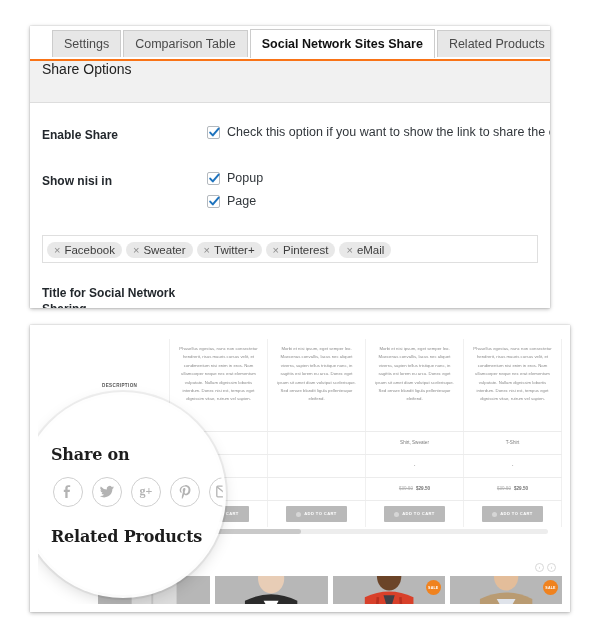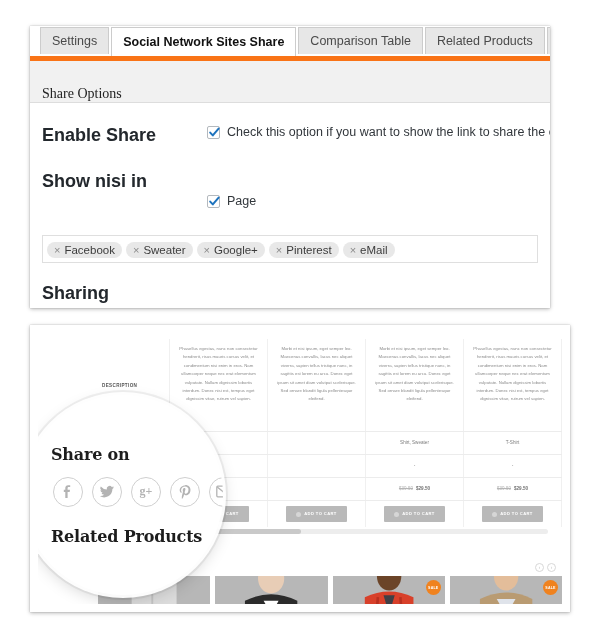--- a/index.html
+++ b/index.html
@@ -12,23 +12,23 @@
   
   .settings-panel{
     position:absolute;left:30px;top:26px;width:520px;height:282px;
     background:#ffffff;
     box-shadow:0 1px 4px rgba(0,0,0,.30), 0 0 1px rgba(0,0,0,.25);
     overflow:hidden;
   }
 
   .tabbar{
     position:relative;height:35px;background:#ffffff;
-    border-bottom:5px solid #f97316;
-    padding-left:10px;box-sizing:border-box;
-    display:flex;align-items:flex-start;
+    border-bottom:2px solid #f97316;
+    padding-left:22px;box-sizing:border-box;
+    display:flex;align-items:center;
   }
   .tab{
     height:27px;line-height:27px;
     padding:0 11px;margin-right:2px;
     background:#e7e7e7;
     border:1px solid #cccccc;border-bottom:none;
     font-size:12.5px;color:#4a4a4a;
     white-space:nowrap;
     position:relative;top:1px;
     box-sizing:border-box;
@@ -36,31 +36,31 @@
   .tab.active{
     background:#ffffff;color:#111111;font-weight:bold;
     height:29px;line-height:28px;
     border-color:#cccccc;
     z-index:2;
   }
 
   .section-head{
     height:42px;background:#f1f1f1;
     border-bottom:1px solid #dddddd;
-    display:flex;align-items:flex-end;
-    padding-left:12px;box-sizing:border-box;font-family:Liberation Serif, serif;
+    display:flex;align-items:flex-start;
+    padding-left:12px;box-sizing:border-box;
   }
   .section-head-title{font-size:14px;color:#222222;}
 
   .form-body{padding:0 12px;box-sizing:border-box;}
 
   .frow{display:flex;align-items:flex-start;}
   .frow-label{
     width:165px;flex:0 0 165px;
-    font-size:18px;font-weight:bold;color:#23282d;
+    font-size:12px;font-weight:bold;color:#23282d;
     line-height:16px;
     padding-top:2px;
   }
   .frow-field{flex:1;min-width:0;}
 
   .chkline{display:flex;align-items:center;white-space:nowrap;}
   .chkbox{
     width:13px;height:13px;flex:0 0 13px;
     border:1px solid #b4b9be;background:#ffffff;
     border-radius:2px;margin-right:7px;
@@ -216,22 +216,22 @@
     letter-spacing:-.2px;
   }
 </style>
 </head>
 <body>
 
 <div class="settings-panel">
 
   <div class="tabbar">
     <div class="tab">Settings</div>
+    <div class="tab">Comparison Table</div>
     <div class="tab active">Social Network Sites Share</div>
-    <div class="tab">Comparison Table</div>
     <div class="tab">Related Products</div>
     <div class="tab">Style</div>
   </div>
 
   <div class="section-head">
     <div class="section-head-title">Share Options</div>
   </div>
 
   <div class="form-body">
 
@@ -245,41 +245,50 @@
             </svg>
           </span>
           <span class="chklabel">Check this option if you want to show the link to share the compare</span>
         </div>
       </div>
     </div>
 
     <div class="frow" style="margin-top:28px;">
       <div class="frow-label">Show nisi in</div>
       <div class="frow-field">
-        <div class="chkline" style="margin-top:23px;">
+        <div class="chkline">
+          <span class="chkbox">
+            <svg width="13" height="13" viewBox="0 0 13 13">
+              <path d="M2.2 6.6 L4.8 9.4 L10.6 2.6" stroke="#1e73be" stroke-width="2" fill="none" stroke-linecap="round" stroke-linejoin="round"></path>
+            </svg>
+          </span>
+          <span class="chklabel">Popup</span>
+        </div>
+        <div class="chkline" style="margin-top:9px;">
           <span class="chkbox">
             <svg width="13" height="13" viewBox="0 0 13 13">
               <path d="M2.2 6.6 L4.8 9.4 L10.6 2.6" stroke="#1e73be" stroke-width="2" fill="none" stroke-linecap="round" stroke-linejoin="round"></path>
             </svg>
           </span>
           <span class="chklabel">Page</span>
         </div>
       </div>
     </div>
 
     <div class="frow" style="margin-top:27px;">
       <div class="frow-field">
         <div class="tagbox">
-          <span class="tag"><span class="x">×</span><span>Facebook</span></span><span class="tag"><span class="x">×</span><span>Sweater</span></span><span class="tag"><span class="x">×</span><span>Google+</span></span><span class="tag"><span class="x">×</span><span>Pinterest</span></span><span class="tag"><span class="x">×</span><span>eMail</span></span>
+          <span class="tag"><span class="x">×</span><span>Facebook</span></span><span class="tag"><span class="x">×</span><span>Sweater</span></span><span class="tag"><span class="x">×</span><span>Twitter+</span></span><span class="tag"><span class="x">×</span><span>Pinterest</span></span><span class="tag"><span class="x">×</span><span>eMail</span></span>
         </div>
       </div>
     </div>
 
     <div class="frow" style="margin-top:20px;">
       <div class="frow-label">
+        <div>Title for Social Network</div>
         <div>Sharing</div>
       </div>
     </div>
 
   </div>
 </div>
 
 <div class="preview-panel">
   <div class="preview-inner">
 

